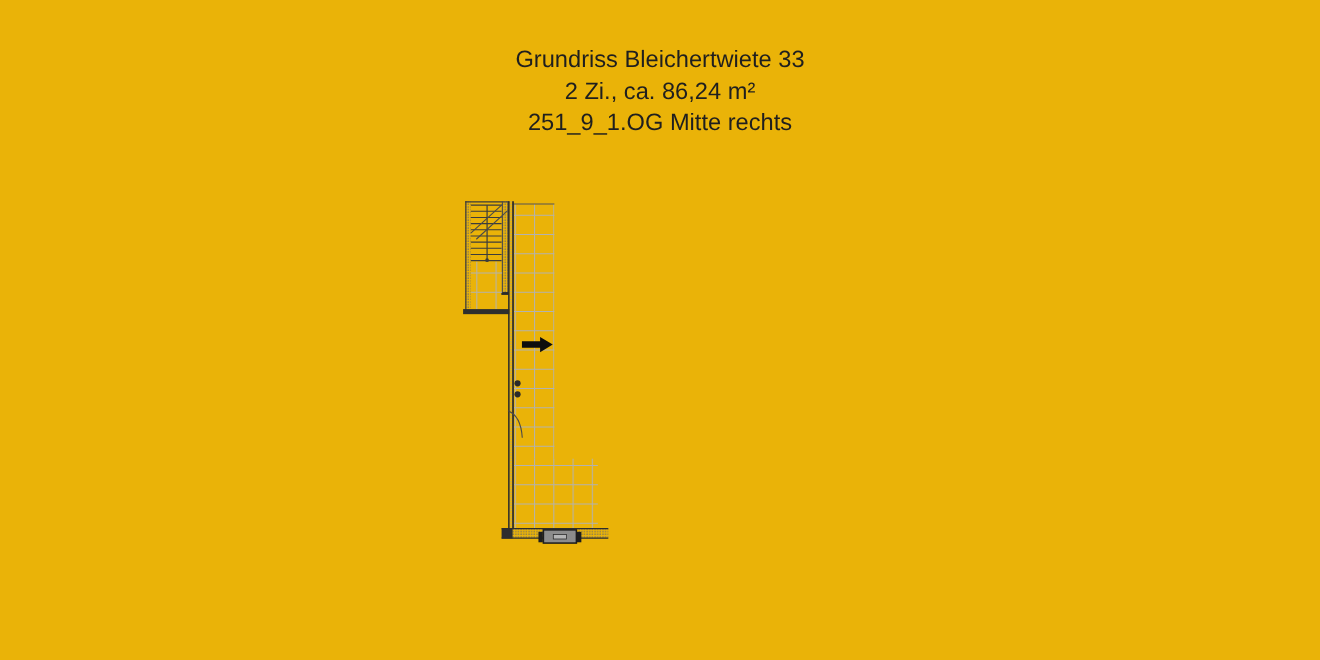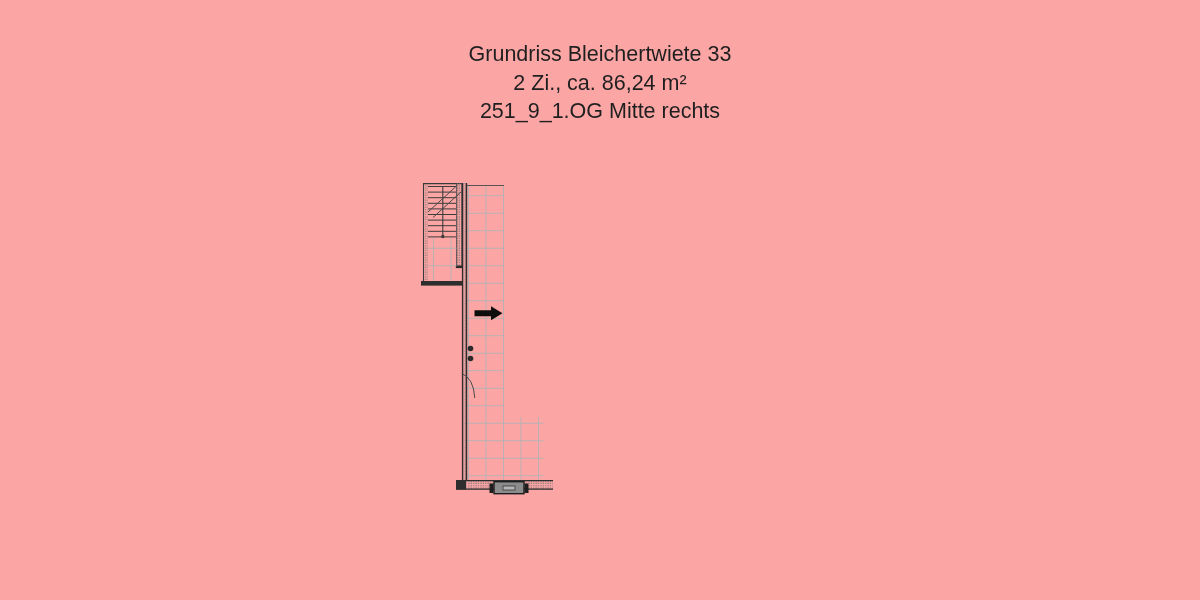--- a/index.html
+++ b/index.html
@@ -1,16 +1,16 @@
 <!DOCTYPE html>
 <html><head>
 <meta charset="utf-8">
 <style>
   html,body{margin:0;padding:0;background:#ffffff;}
-  #page{width:1200px;height:600px;position:relative;background:#fca5a5;overflow:hidden;
+  #page{width:1200px;height:600px;position:relative;background:#eab308;overflow:hidden;
         font-family:"Liberation Sans", sans-serif;}
 </style>
 </head>
 <body>
 <div id="page">
 <svg width="1200" height="600" viewBox="0 0 1200 600" xmlns="http://www.w3.org/2000/svg">
 <defs>
   <pattern id="xh" width="3.2" height="3.2" patternUnits="userSpaceOnUse">
     <path d="M0,3.2 L3.2,0 M0,0 L3.2,3.2" stroke="#6f6f6f" stroke-width="0.65" fill="none"></path>
   </pattern>

